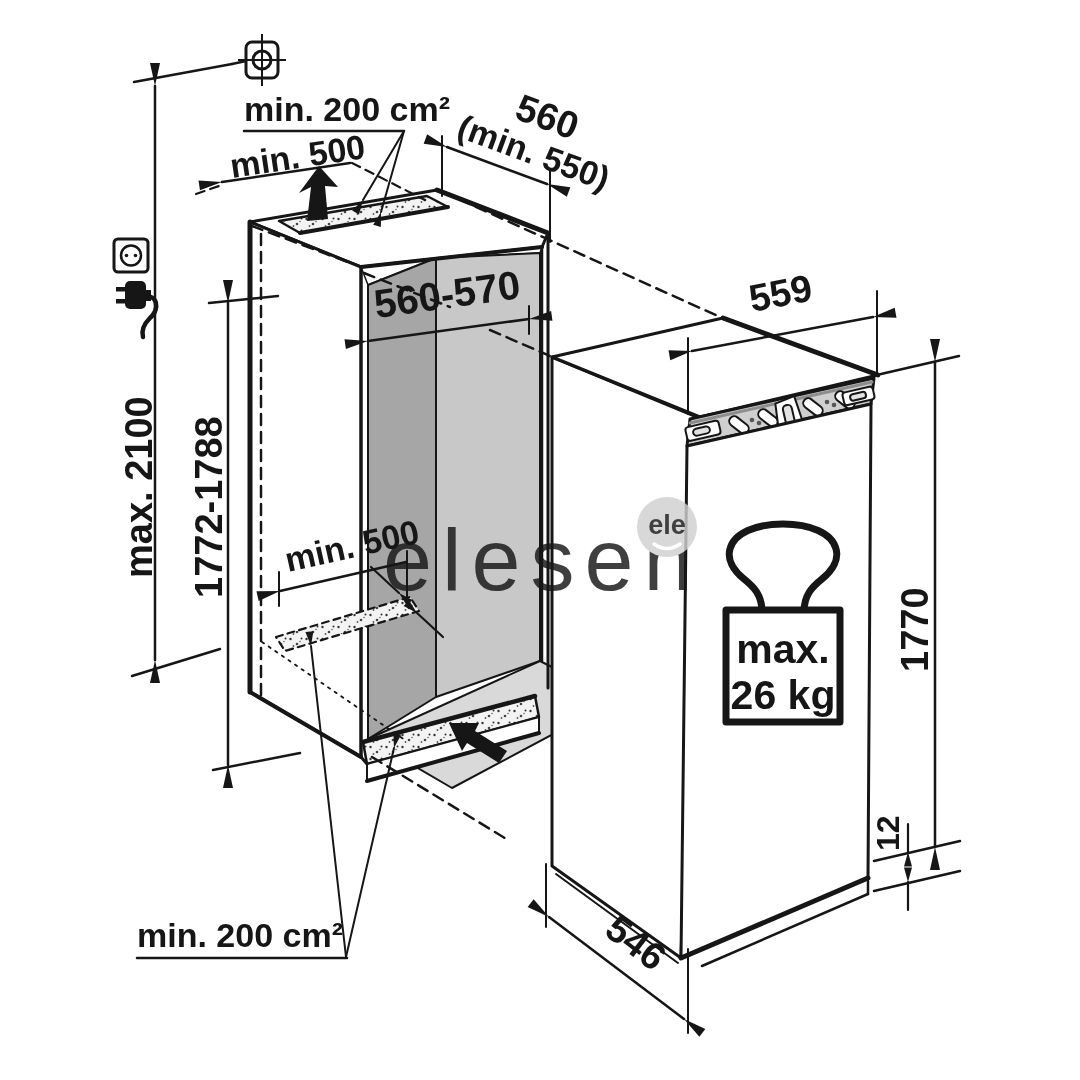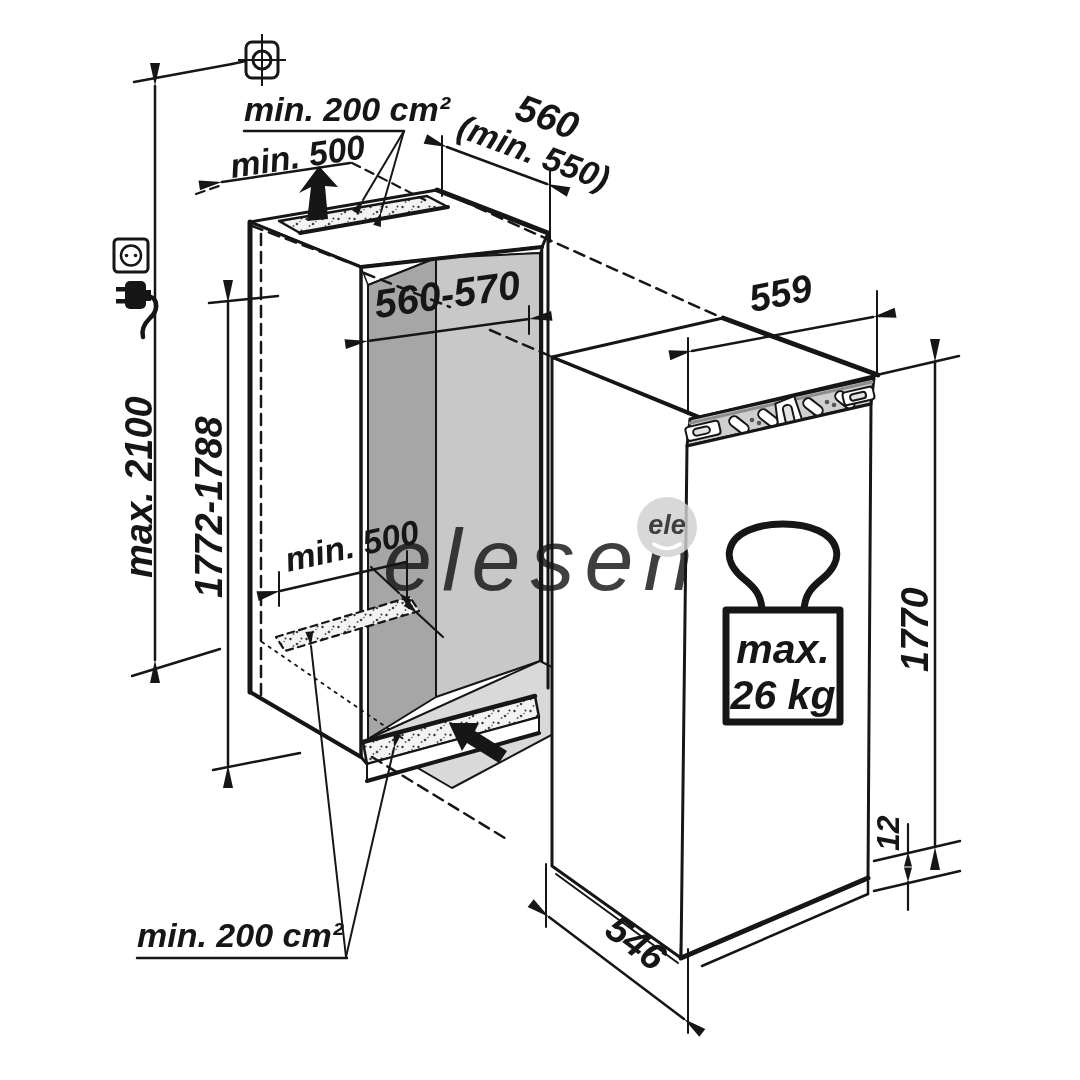--- a/index.html
+++ b/index.html
@@ -1,16 +1,16 @@
 <!DOCTYPE html>
 <html><head>
 <meta charset="utf-8">
 <style>
   html,body{margin:0;padding:0;background:#fff;}
-  .stage{position:relative;width:1080px;height:1080px;background:#fff;overflow:hidden;font-style:italic;}
+  .stage{position:relative;width:1080px;height:1080px;background:#fff;overflow:hidden;}
   svg{position:absolute;left:0;top:0;}
   text{font-family:"Liberation Sans","DejaVu Sans",sans-serif;font-weight:bold;fill:#161616;}
   .wm{font-weight:normal;letter-spacing:10px;}
   .badge-t{font-weight:bold;}
 </style>
 </head>
 <body>
 
 <div class="stage">
 <svg width="1080" height="1080" viewBox="0 0 1080 1080">

